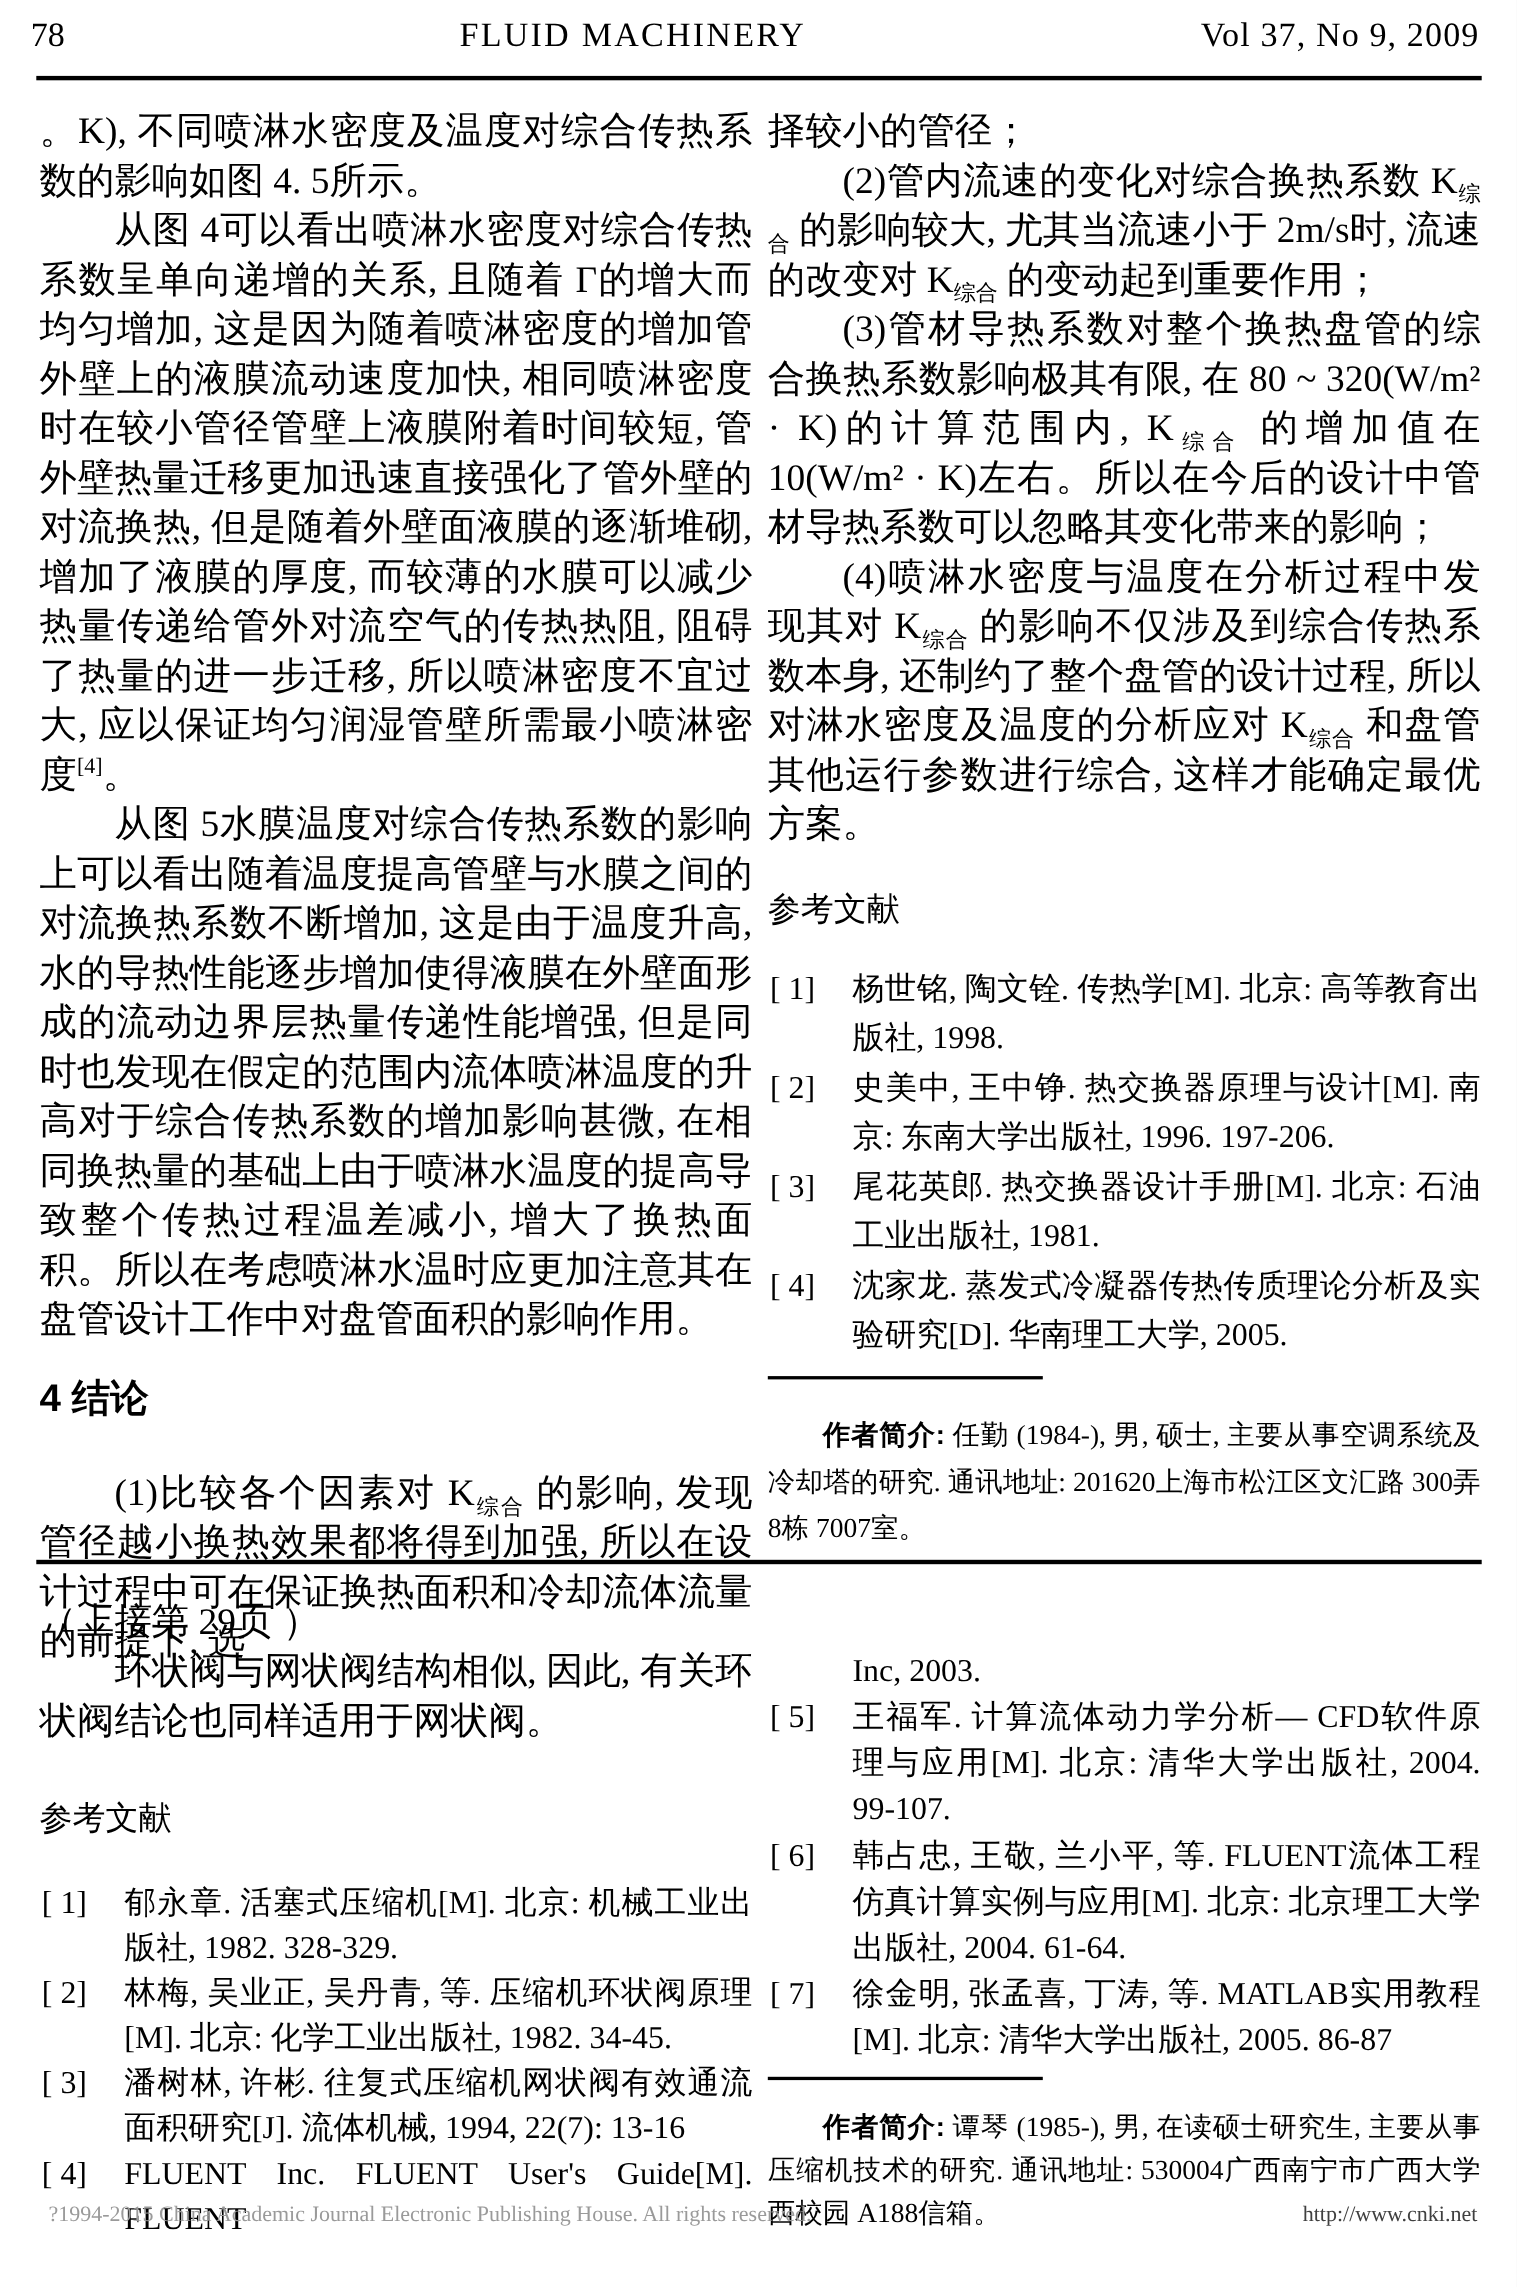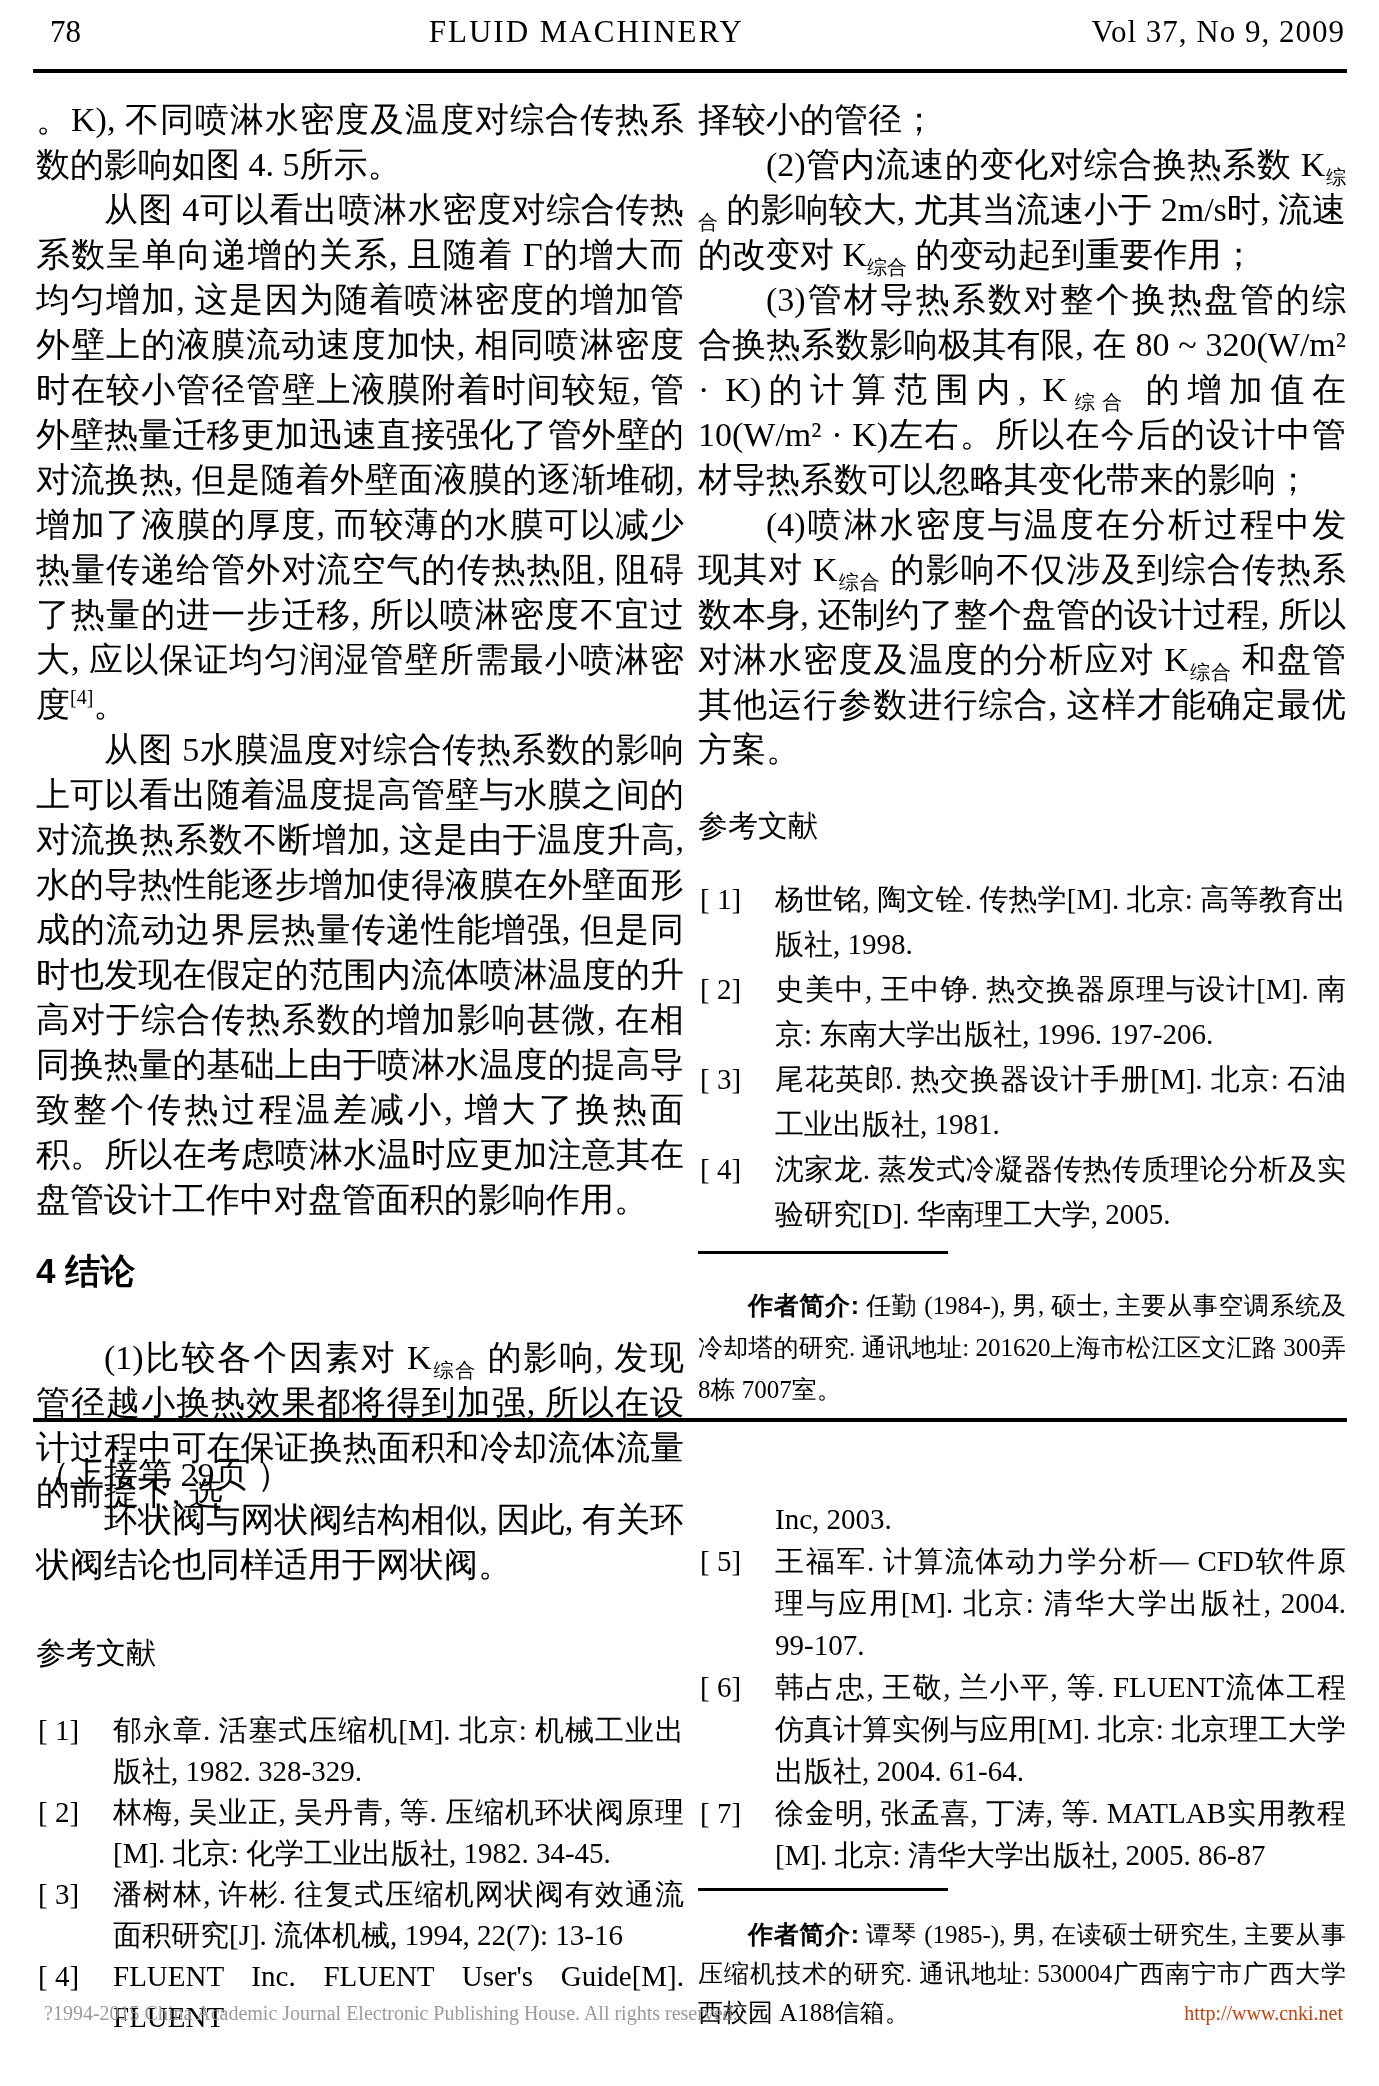--- a/index.html
+++ b/index.html
@@ -7,21 +7,21 @@
     position:relative;
     width:1379px; height:2086px;
     margin:0 auto;
     background:#ffffff;
     color:#000;
     font-family:"Liberation Serif","DejaVu Serif",serif;
     overflow:hidden;
   }
   
   .hdr {
-    position:absolute; top:14px; left:50px; right:34px;
+    position:absolute; top:14px; left:28px; right:34px;
     display:flex; justify-content:space-between; align-items:flex-start;
   }
   .pageno { font-size:31px; }
   .jname  { font-size:31px; letter-spacing:2px; }
   .issue  { font-size:31px; letter-spacing:1px; }
   .hrule { position:absolute; left:33px; width:1314px; height:4px; background:#000; }
   .hrule-top { top:69px; }
   .hrule-mid { top:1418px; }
 
   
@@ -60,21 +60,21 @@
   .bio { font-size:25px; line-height:42px; margin:30px 0 0 0; text-indent:2em; }
   .col-br .bio { line-height:39px; margin-top:24px; }
   .bio-label { font-family:Liberation Sans, sans-serif; font-weight:bold; }
 
   
   .footer {
     position:absolute; top:2002px; left:44px; right:36px;
     display:flex; justify-content:space-between;
     color:#9a9a9a; font-size:20px;
   }
-  .footer .url { color:#c2410c; text-decoration:none;text-align:center; }
+  .footer .url { color:#404040; text-decoration:none;text-align:center; }
 </style>
 </head>
 <body>
 
 <div class="page">
 
   <div class="hdr">
     <span class="pageno">78</span>
     <span class="jname">FLUID MACHINERY</span>
     <span class="issue">Vol 37, No 9, 2009</span>

